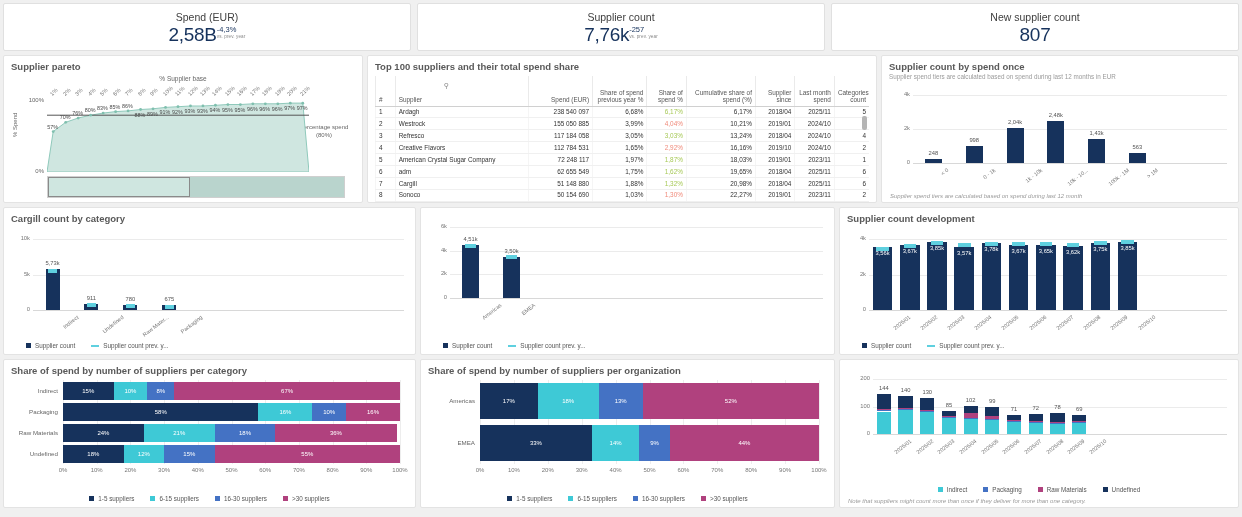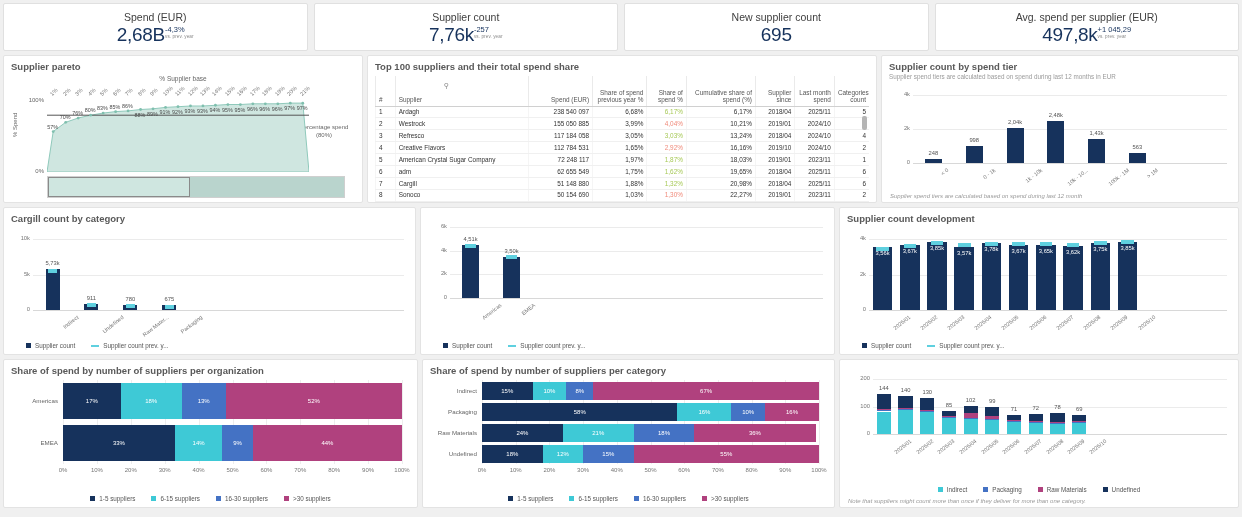--- a/index.html
+++ b/index.html
@@ -94,51 +94,41 @@
 </style>
 </head>
 <body>
 
 <div class="dash">
 
   <div class="kpi-row">
     <div class="kpi">
       <div class="kpi-title">Spend (EUR)</div>
       <div class="kpi-valwrap">
-        <span class="kpi-value">2,68B</span>
+        <span class="kpi-value">2,58B</span>
         <span class="kpi-delta">
           <span class="kpi-delta-val">-4,3%</span>
           <span class="kpi-delta-lbl">vs. prev. year</span>
         </span>
       </div>
     </div>
     <div class="kpi">
       <div class="kpi-title">Supplier count</div>
       <div class="kpi-valwrap">
         <span class="kpi-value">7,76k</span>
         <span class="kpi-delta">
           <span class="kpi-delta-val">-257</span>
           <span class="kpi-delta-lbl">vs. prev. year</span>
         </span>
       </div>
     </div>
     <div class="kpi">
       <div class="kpi-title">New supplier count</div>
       <div class="kpi-valwrap">
-        <span class="kpi-value">695</span>
-      </div>
-    </div>
-    <div class="kpi">
-      <div class="kpi-title">Avg. spend per supplier (EUR)</div>
-      <div class="kpi-valwrap">
-        <span class="kpi-value">497,8k</span>
-        <span class="kpi-delta">
-          <span class="kpi-delta-val">+1 045,29</span>
-          <span class="kpi-delta-lbl">vs. prev. year</span>
-        </span>
+        <span class="kpi-value">807</span>
       </div>
     </div>
   </div>
 
   <div class="row row1">
 
     <div class="panel w-left">
       <div class="p-title">Supplier pareto</div>
       <div class="pareto-wrap">
         <div class="pareto-top">% Supplier base</div>
@@ -339,21 +329,21 @@
                 <td class="ta-r">2025/11</td>
                 <td class="ta-r">2</td>
               </tr>
             </tbody>
         </table>
         <div class="tbl-scroll"></div>
       </div>
     </div>
 
     <div class="panel w-right">
-      <div class="p-title">Supplier count by spend tier</div>
+      <div class="p-title">Supplier count by spend once</div>
       <div class="p-sub">Supplier spend tiers are calculated based on spend during last 12 months in EUR</div>
       <div class="chart" id="tier-chart" style="height:108px;margin-top:2px;">
           <div class="axisline" style="top:80.0px;left:24px;right:4px"></div>
           <div style="position:absolute;font-size:5.8px;color:#777;right:calc(100% - 21px);top:76.0px;text-align:right;white-space:nowrap">0</div>
           <div class="gridline" style="top:46.0px;left:24px;right:4px"></div>
           <div style="position:absolute;font-size:5.8px;color:#777;right:calc(100% - 21px);top:42.0px;text-align:right;white-space:nowrap">2k</div>
           <div class="gridline" style="top:12.0px;left:24px;right:4px"></div>
           <div style="position:absolute;font-size:5.8px;color:#777;right:calc(100% - 21px);top:8.0px;text-align:right;white-space:nowrap">4k</div>
           <div class="bar" style="left:35.8px;width:17.1px;height:4.2px;bottom:28px"></div>
           <div class="bar-val" style="left:31.8px;width:25.1px;top:66.8px">248</div>
@@ -503,20 +493,93 @@
           </div>
           <div class="lg-item">
             <span class="lg-line" style="background:#5fd0df"></span>
             <span>Supplier count prev. y...</span>
           </div>
         </div>
     </div>
   </div>
 
   <div class="row row3">
+    <div class="panel w-a">
+      <div class="p-title">Share of spend by number of suppliers per category</div>
+      <div class="chart" id="sc-chart" style="height:100px;margin-top:3px;">
+          <div class="vgrid" style="left:52.0px;top:0;height:84px"></div>
+          <div class="xlbl" style="left:43.0px;top:87px;width:18px;text-align:center">0%</div>
+          <div class="vgrid" style="left:85.7px;top:0;height:84px"></div>
+          <div class="xlbl" style="left:76.7px;top:87px;width:18px;text-align:center">10%</div>
+          <div class="vgrid" style="left:119.4px;top:0;height:84px"></div>
+          <div class="xlbl" style="left:110.4px;top:87px;width:18px;text-align:center">20%</div>
+          <div class="vgrid" style="left:153.1px;top:0;height:84px"></div>
+          <div class="xlbl" style="left:144.1px;top:87px;width:18px;text-align:center">30%</div>
+          <div class="vgrid" style="left:186.8px;top:0;height:84px"></div>
+          <div class="xlbl" style="left:177.8px;top:87px;width:18px;text-align:center">40%</div>
+          <div class="vgrid" style="left:220.5px;top:0;height:84px"></div>
+          <div class="xlbl" style="left:211.5px;top:87px;width:18px;text-align:center">50%</div>
+          <div class="vgrid" style="left:254.2px;top:0;height:84px"></div>
+          <div class="xlbl" style="left:245.2px;top:87px;width:18px;text-align:center">60%</div>
+          <div class="vgrid" style="left:287.9px;top:0;height:84px"></div>
+          <div class="xlbl" style="left:278.9px;top:87px;width:18px;text-align:center">70%</div>
+          <div class="vgrid" style="left:321.6px;top:0;height:84px"></div>
+          <div class="xlbl" style="left:312.6px;top:87px;width:18px;text-align:center">80%</div>
+          <div class="vgrid" style="left:355.3px;top:0;height:84px"></div>
+          <div class="xlbl" style="left:346.3px;top:87px;width:18px;text-align:center">90%</div>
+          <div class="vgrid" style="left:389.0px;top:0;height:84px"></div>
+          <div class="xlbl" style="left:380.0px;top:87px;width:18px;text-align:center">100%</div>
+          <div class="rowlbl" style="left:0;width:47px;top:6.5px">Indirect</div>
+          <div class="stack-row" style="left:52px;width:337px;top:1.5px;height:18.0px">
+            <div class="seg" style="width:15%;background:#16325c">15%</div>
+            <div class="seg" style="width:10%;background:#3ec9d6">10%</div>
+            <div class="seg" style="width:8%;background:#4472c4">8%</div>
+            <div class="seg" style="width:67%;background:#b0417e">67%</div>
+          </div>
+          <div class="rowlbl" style="left:0;width:47px;top:27.5px">Packaging</div>
+          <div class="stack-row" style="left:52px;width:337px;top:22.5px;height:18.0px">
+            <div class="seg" style="width:58%;background:#16325c">58%</div>
+            <div class="seg" style="width:16%;background:#3ec9d6">16%</div>
+            <div class="seg" style="width:10%;background:#4472c4">10%</div>
+            <div class="seg" style="width:16%;background:#b0417e">16%</div>
+          </div>
+          <div class="rowlbl" style="left:0;width:47px;top:48.5px">Raw Materials</div>
+          <div class="stack-row" style="left:52px;width:337px;top:43.5px;height:18.0px">
+            <div class="seg" style="width:24%;background:#16325c">24%</div>
+            <div class="seg" style="width:21%;background:#3ec9d6">21%</div>
+            <div class="seg" style="width:18%;background:#4472c4">18%</div>
+            <div class="seg" style="width:36%;background:#b0417e">36%</div>
+          </div>
+          <div class="rowlbl" style="left:0;width:47px;top:69.5px">Undefined</div>
+          <div class="stack-row" style="left:52px;width:337px;top:64.5px;height:18.0px">
+            <div class="seg" style="width:18%;background:#16325c">18%</div>
+            <div class="seg" style="width:12%;background:#3ec9d6">12%</div>
+            <div class="seg" style="width:15%;background:#4472c4">15%</div>
+            <div class="seg" style="width:55%;background:#b0417e">55%</div>
+          </div>
+        </div>
+      <div class="legend centered" id="sc-legend" style="left:0;right:0;bottom:5px;">
+          <div class="lg-item">
+            <span class="lg-sq" style="background:#16325c"></span>
+            <span>1-5 suppliers</span>
+          </div>
+          <div class="lg-item">
+            <span class="lg-sq" style="background:#3ec9d6"></span>
+            <span>6-15 suppliers</span>
+          </div>
+          <div class="lg-item">
+            <span class="lg-sq" style="background:#4472c4"></span>
+            <span>16-30 suppliers</span>
+          </div>
+          <div class="lg-item">
+            <span class="lg-sq" style="background:#b0417e"></span>
+            <span>&gt;30 suppliers</span>
+          </div>
+        </div>
+    </div>
     <div class="panel w-b">
       <div class="p-title">Share of spend by number of suppliers per organization</div>
       <div class="chart" id="so-chart" style="height:100px;margin-top:3px;">
           <div class="vgrid" style="left:52.0px;top:0;height:84px"></div>
           <div class="xlbl" style="left:43.0px;top:87px;width:18px;text-align:center">0%</div>
           <div class="vgrid" style="left:85.9px;top:0;height:84px"></div>
           <div class="xlbl" style="left:76.9px;top:87px;width:18px;text-align:center">10%</div>
           <div class="vgrid" style="left:119.8px;top:0;height:84px"></div>
           <div class="xlbl" style="left:110.8px;top:87px;width:18px;text-align:center">20%</div>
           <div class="vgrid" style="left:153.7px;top:0;height:84px"></div>
@@ -544,93 +607,20 @@
           </div>
           <div class="rowlbl" style="left:0;width:47px;top:59.0px">EMEA</div>
           <div class="stack-row" style="left:52px;width:339px;top:45.0px;height:36.0px">
             <div class="seg" style="width:33%;background:#16325c">33%</div>
             <div class="seg" style="width:14%;background:#3ec9d6">14%</div>
             <div class="seg" style="width:9%;background:#4472c4">9%</div>
             <div class="seg" style="width:44%;background:#b0417e">44%</div>
           </div>
         </div>
       <div class="legend centered" id="so-legend" style="left:0;right:0;bottom:5px;">
-          <div class="lg-item">
-            <span class="lg-sq" style="background:#16325c"></span>
-            <span>1-5 suppliers</span>
-          </div>
-          <div class="lg-item">
-            <span class="lg-sq" style="background:#3ec9d6"></span>
-            <span>6-15 suppliers</span>
-          </div>
-          <div class="lg-item">
-            <span class="lg-sq" style="background:#4472c4"></span>
-            <span>16-30 suppliers</span>
-          </div>
-          <div class="lg-item">
-            <span class="lg-sq" style="background:#b0417e"></span>
-            <span>&gt;30 suppliers</span>
-          </div>
-        </div>
-    </div>
-    <div class="panel w-a">
-      <div class="p-title">Share of spend by number of suppliers per category</div>
-      <div class="chart" id="sc-chart" style="height:100px;margin-top:3px;">
-          <div class="vgrid" style="left:52.0px;top:0;height:84px"></div>
-          <div class="xlbl" style="left:43.0px;top:87px;width:18px;text-align:center">0%</div>
-          <div class="vgrid" style="left:85.7px;top:0;height:84px"></div>
-          <div class="xlbl" style="left:76.7px;top:87px;width:18px;text-align:center">10%</div>
-          <div class="vgrid" style="left:119.4px;top:0;height:84px"></div>
-          <div class="xlbl" style="left:110.4px;top:87px;width:18px;text-align:center">20%</div>
-          <div class="vgrid" style="left:153.1px;top:0;height:84px"></div>
-          <div class="xlbl" style="left:144.1px;top:87px;width:18px;text-align:center">30%</div>
-          <div class="vgrid" style="left:186.8px;top:0;height:84px"></div>
-          <div class="xlbl" style="left:177.8px;top:87px;width:18px;text-align:center">40%</div>
-          <div class="vgrid" style="left:220.5px;top:0;height:84px"></div>
-          <div class="xlbl" style="left:211.5px;top:87px;width:18px;text-align:center">50%</div>
-          <div class="vgrid" style="left:254.2px;top:0;height:84px"></div>
-          <div class="xlbl" style="left:245.2px;top:87px;width:18px;text-align:center">60%</div>
-          <div class="vgrid" style="left:287.9px;top:0;height:84px"></div>
-          <div class="xlbl" style="left:278.9px;top:87px;width:18px;text-align:center">70%</div>
-          <div class="vgrid" style="left:321.6px;top:0;height:84px"></div>
-          <div class="xlbl" style="left:312.6px;top:87px;width:18px;text-align:center">80%</div>
-          <div class="vgrid" style="left:355.3px;top:0;height:84px"></div>
-          <div class="xlbl" style="left:346.3px;top:87px;width:18px;text-align:center">90%</div>
-          <div class="vgrid" style="left:389.0px;top:0;height:84px"></div>
-          <div class="xlbl" style="left:380.0px;top:87px;width:18px;text-align:center">100%</div>
-          <div class="rowlbl" style="left:0;width:47px;top:6.5px">Indirect</div>
-          <div class="stack-row" style="left:52px;width:337px;top:1.5px;height:18.0px">
-            <div class="seg" style="width:15%;background:#16325c">15%</div>
-            <div class="seg" style="width:10%;background:#3ec9d6">10%</div>
-            <div class="seg" style="width:8%;background:#4472c4">8%</div>
-            <div class="seg" style="width:67%;background:#b0417e">67%</div>
-          </div>
-          <div class="rowlbl" style="left:0;width:47px;top:27.5px">Packaging</div>
-          <div class="stack-row" style="left:52px;width:337px;top:22.5px;height:18.0px">
-            <div class="seg" style="width:58%;background:#16325c">58%</div>
-            <div class="seg" style="width:16%;background:#3ec9d6">16%</div>
-            <div class="seg" style="width:10%;background:#4472c4">10%</div>
-            <div class="seg" style="width:16%;background:#b0417e">16%</div>
-          </div>
-          <div class="rowlbl" style="left:0;width:47px;top:48.5px">Raw Materials</div>
-          <div class="stack-row" style="left:52px;width:337px;top:43.5px;height:18.0px">
-            <div class="seg" style="width:24%;background:#16325c">24%</div>
-            <div class="seg" style="width:21%;background:#3ec9d6">21%</div>
-            <div class="seg" style="width:18%;background:#4472c4">18%</div>
-            <div class="seg" style="width:36%;background:#b0417e">36%</div>
-          </div>
-          <div class="rowlbl" style="left:0;width:47px;top:69.5px">Undefined</div>
-          <div class="stack-row" style="left:52px;width:337px;top:64.5px;height:18.0px">
-            <div class="seg" style="width:18%;background:#16325c">18%</div>
-            <div class="seg" style="width:12%;background:#3ec9d6">12%</div>
-            <div class="seg" style="width:15%;background:#4472c4">15%</div>
-            <div class="seg" style="width:55%;background:#b0417e">55%</div>
-          </div>
-        </div>
-      <div class="legend centered" id="sc-legend" style="left:0;right:0;bottom:5px;">
           <div class="lg-item">
             <span class="lg-sq" style="background:#16325c"></span>
             <span>1-5 suppliers</span>
           </div>
           <div class="lg-item">
             <span class="lg-sq" style="background:#3ec9d6"></span>
             <span>6-15 suppliers</span>
           </div>
           <div class="lg-item">
             <span class="lg-sq" style="background:#4472c4"></span>

